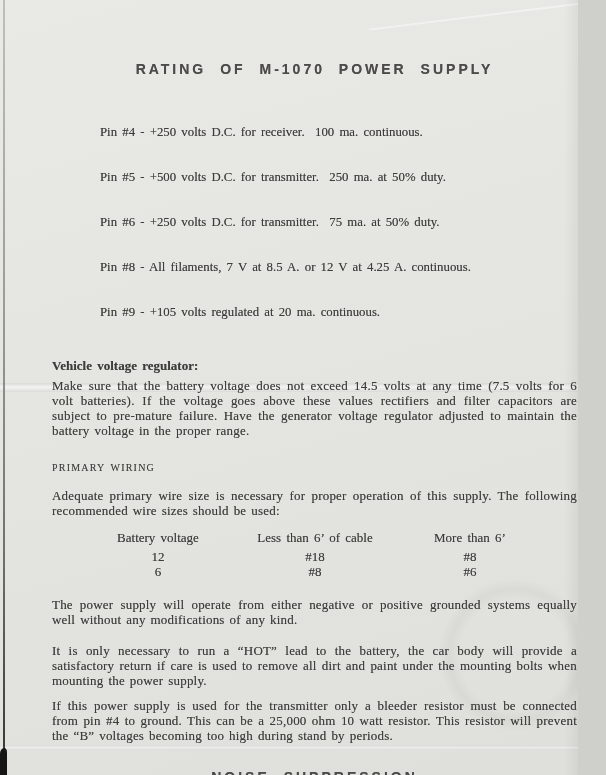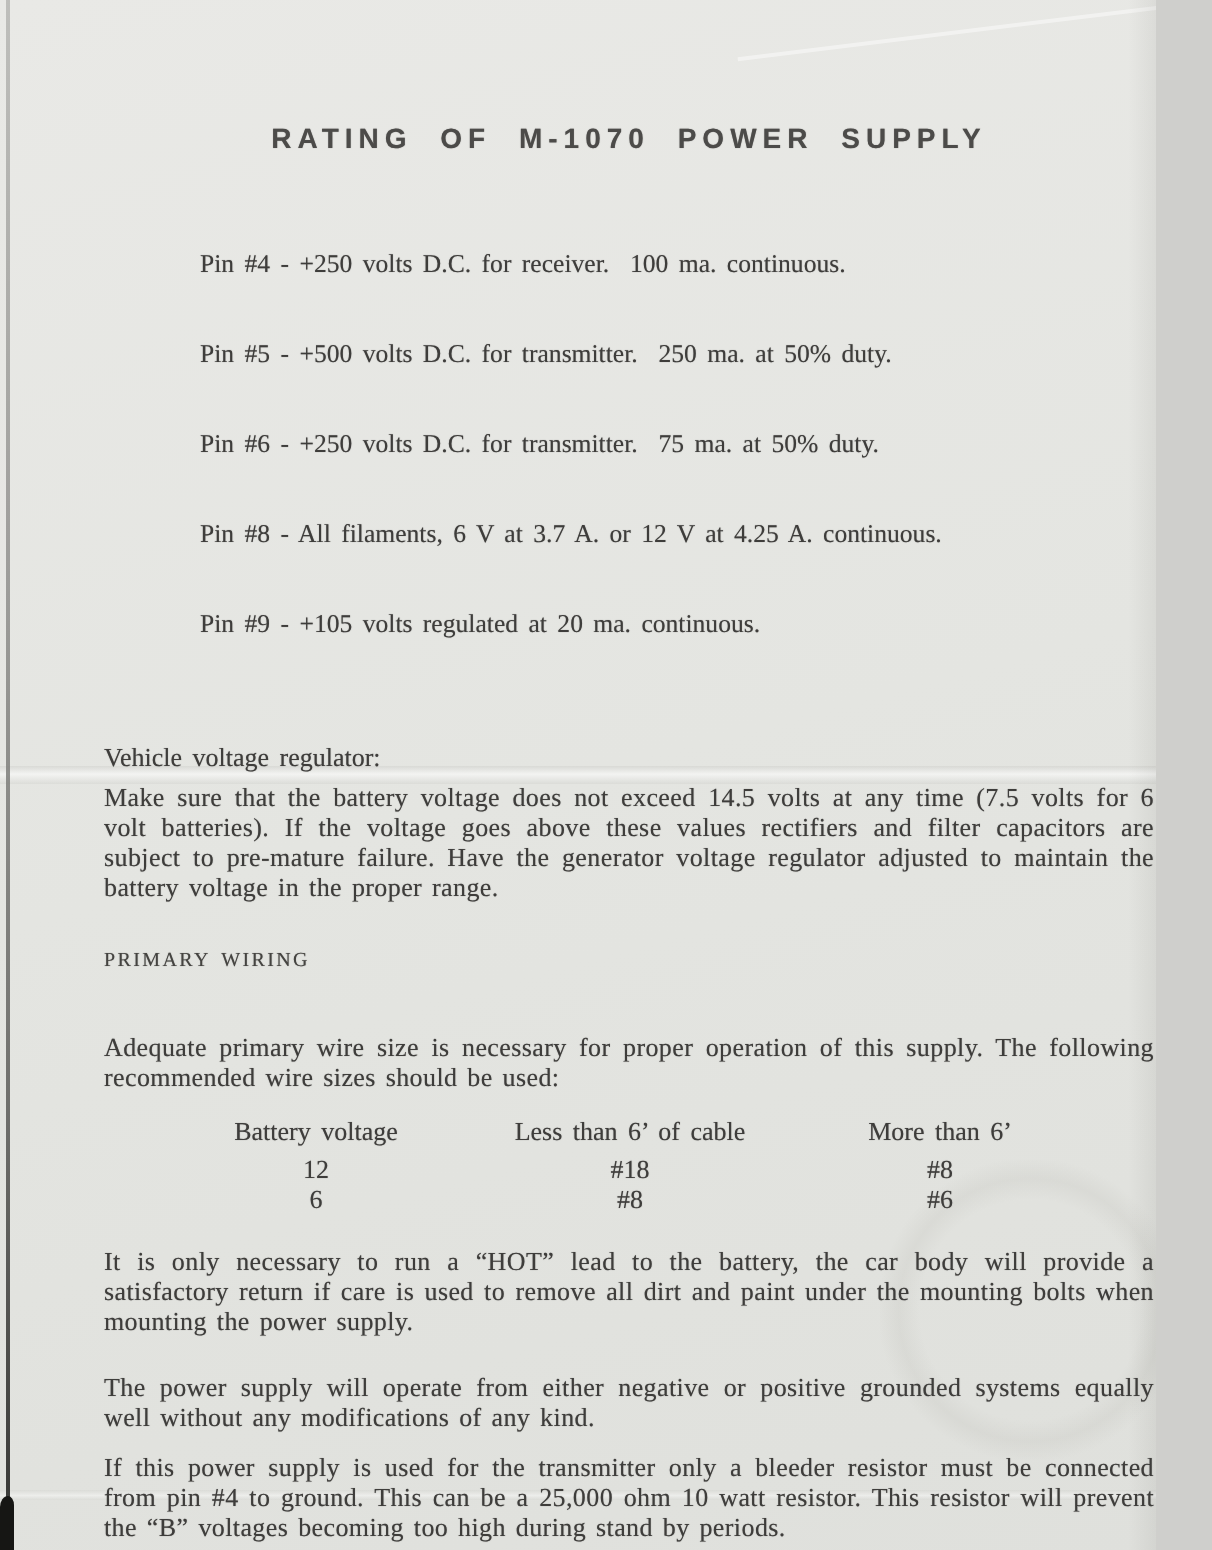--- a/index.html
+++ b/index.html
@@ -62,35 +62,36 @@
     letter-spacing: 3px; word-spacing: 7px;
     color: #4c4b49;
   }
   .pins {
     margin: 17px 0 0 48px;
     white-space: pre;
     font-size: 12.8px; line-height: 15px;
     word-spacing: 2px;
   }
   .subhead {
-    margin-top: 21px;
+    margin-top: 8px;
     word-spacing: 2px;
+    font-weight: bold;
   }
   .para {
     margin-top: 5px;
     text-align: justify;
     word-spacing: 1.5px; letter-spacing: 0.2px;
   }
   .section-head-serif {
     margin-top: 22px;
     font-size: 10px;
     letter-spacing: 1.2px; word-spacing: 2px;
     color: #454441;
   }
-  .para-intro { margin-top: 28px; }
+  .para-intro { margin-top: 13px; }
   .wire-table {
     position: relative;
     margin-top: 12px;
     height: 49px;
   }
   .wire-col {
     position: absolute; top: 0;
     transform: translateX(-50%);
     text-align: center;
     word-spacing: 2px;
@@ -126,21 +127,21 @@
   <div class="shade-right"></div>
 
   <div class="doc">
 
     <div class="title">RATING OF M-1070 POWER SUPPLY</div>
 
     <div class="pins">
       <div>Pin #4 - +250 volts D.C. for receiver.  100 ma. continuous.</div>
       <div>Pin #5 - +500 volts D.C. for transmitter.  250 ma. at 50% duty.</div>
       <div>Pin #6 - +250 volts D.C. for transmitter.  75 ma. at 50% duty.</div>
-      <div>Pin #8 - All filaments, 6 V at 3.7 A. or 12 V at 4.25 A. continuous.</div>
+      <div>Pin #8 - All filaments, 7 V at 8.5 A. or 12 V at 4.25 A. continuous.</div>
       <div>Pin #9 - +105 volts regulated at 20 ma. continuous.</div>
     </div>
 
     <div class="subhead">Vehicle voltage regulator:</div>
     <div class="para">Make sure that the battery voltage does not exceed 14.5 volts at any time (7.5 volts for 6 volt batteries). If the voltage goes above these values rectifiers and filter capacitors are subject to pre-mature failure. Have the generator voltage regulator adjusted to maintain the battery voltage in the proper range.</div>
 
     <div class="section-head-serif">PRIMARY WIRING</div>
     <div class="para para-intro">Adequate primary wire size is necessary for proper operation of this supply. The following recommended wire sizes should be used:</div>
 
     <div class="wire-table">
@@ -154,22 +155,22 @@
         <div class="val">#18</div>
         <div class="val">#8</div>
       </div>
       <div class="wire-col col-more">
         <div class="hdr">More than 6’</div>
         <div class="val">#8</div>
         <div class="val">#6</div>
       </div>
     </div>
 
+    <div class="para para-ground">The power supply will operate from either negative or positive grounded systems equally well without any modifications of any kind.</div>
     <div class="para para-hot">It is only necessary to run a “HOT” lead to the battery, the car body will provide a satisfactory return if care is used to remove all dirt and paint under the mounting bolts when mounting the power supply.</div>
-    <div class="para para-ground">The power supply will operate from either negative or positive grounded systems equally well without any modifications of any kind.</div>
     <div class="para para-bleeder">If this power supply is used for the transmitter only a bleeder resistor must be connected from pin #4 to ground. This can be a 25,000 ohm 10 watt resistor. This resistor will prevent the “B” voltages becoming too high during stand by periods.</div>
 
     <div class="noise-head">NOISE SUPPRESSION</div>
 
   </div>
 
   <div class="edge-line-left"></div>
   <div class="corner-mark-bl"></div>
 
 </div>

